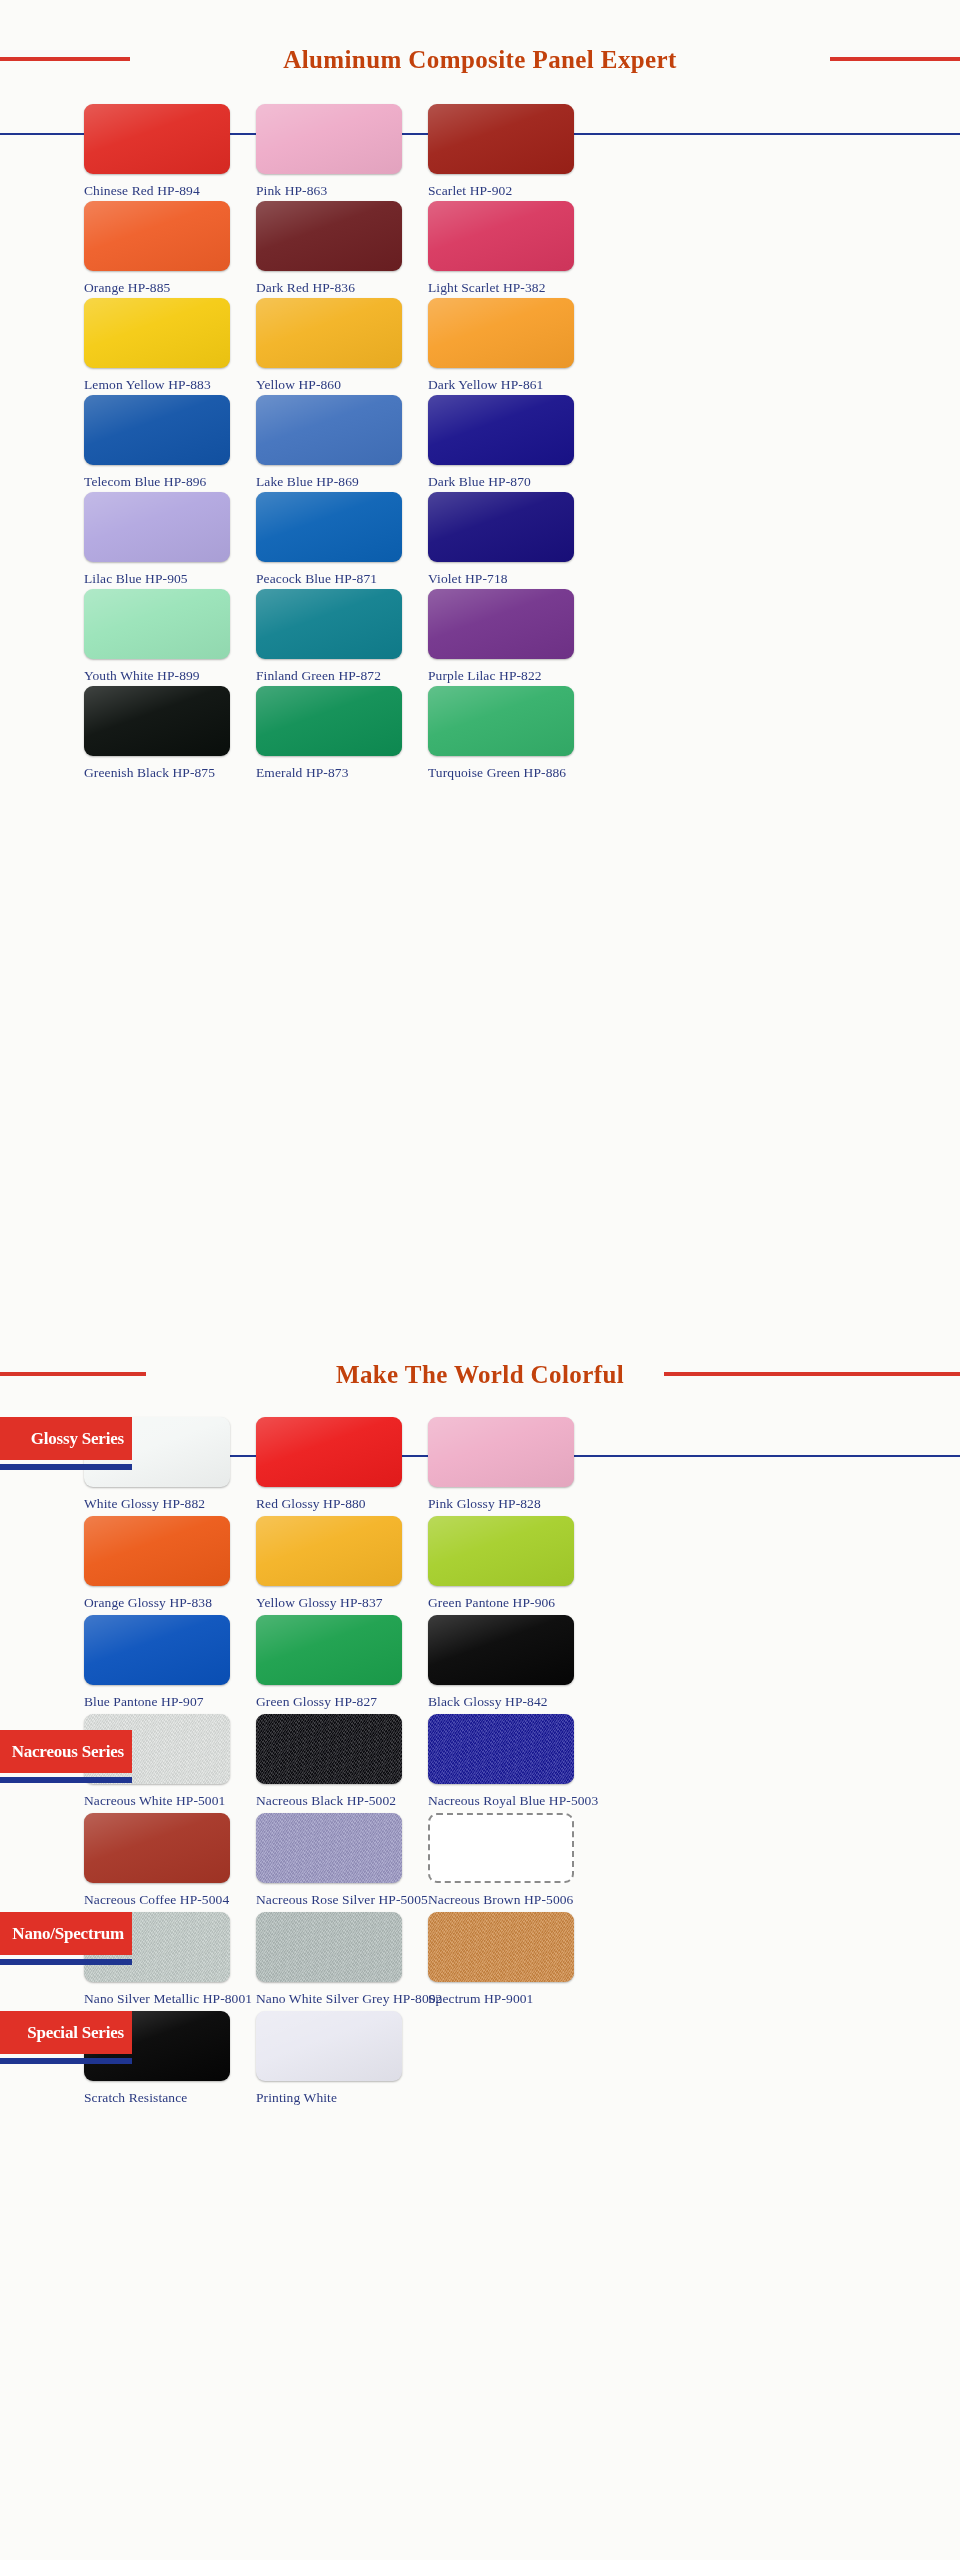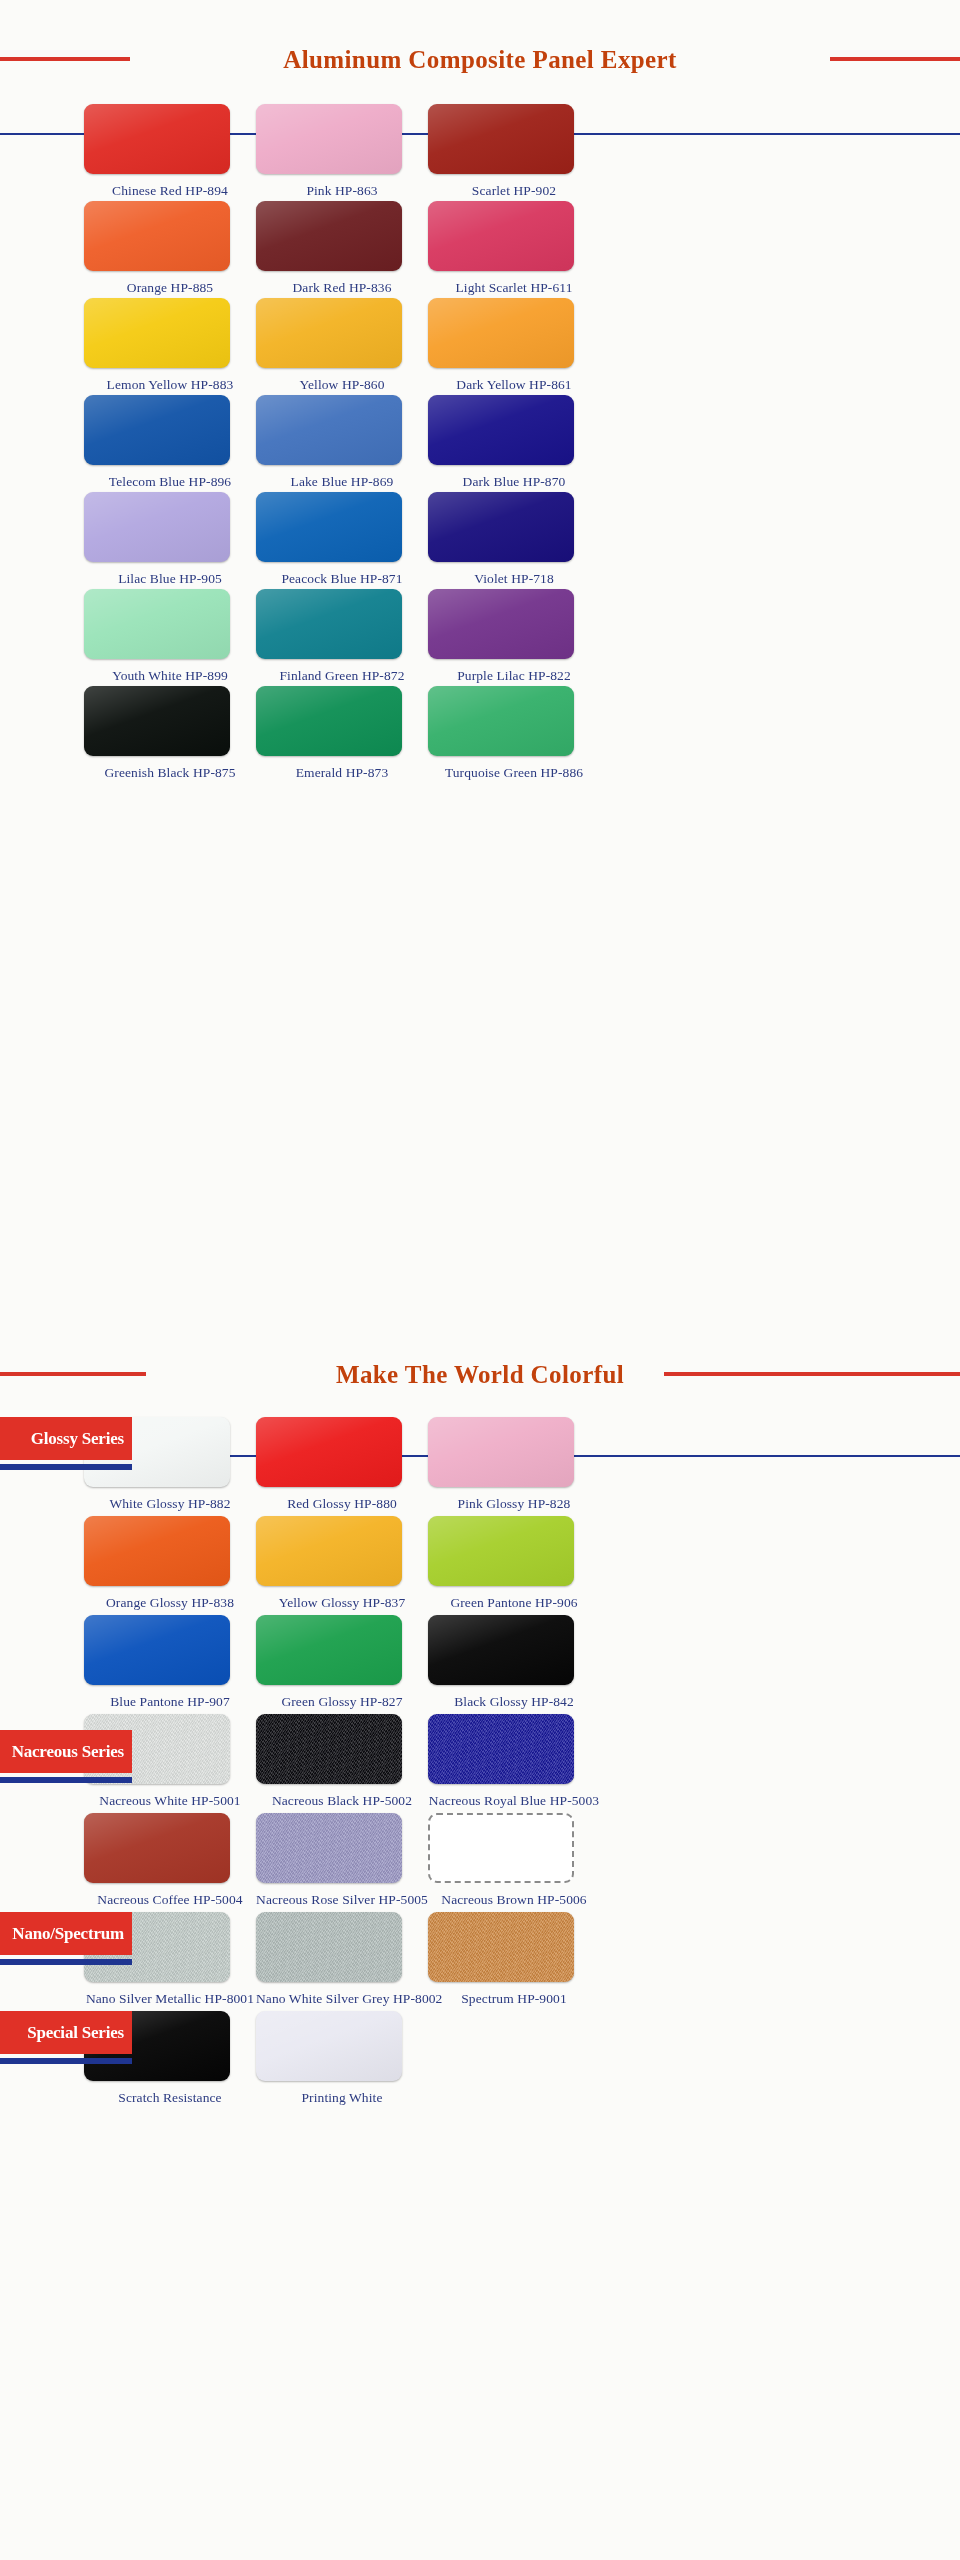--- a/index.html
+++ b/index.html
@@ -82,21 +82,20 @@
     display: flex;
     height: 97px;
   }
 
   .page-two .row { height: 99px; }
 
   .cell {
     position: relative;
     width: 172px;
     padding-left: 0px;
-    text-align: center;
   }
 
   .cell-spacer { width: 84px; }
 
   .swatch {
     width: 146px;
     height: 70px;
     border-radius: 9px;
     box-shadow: 0 1px 2px rgba(0,0,0,0.28);
     position: relative;
@@ -204,21 +203,21 @@
       <div class="cell">
         <div class="swatch sheen" style="background-color: rgb(239, 94, 40);"></div>
         <div class="swatch-label">Orange HP-885</div>
       </div>
       <div class="cell">
         <div class="swatch sheen" style="background-color: rgb(109, 31, 34);"></div>
         <div class="swatch-label">Dark Red HP-836</div>
       </div>
       <div class="cell">
         <div class="swatch sheen" style="background-color: rgb(216, 55, 95);"></div>
-        <div class="swatch-label">Light Scarlet HP-611</div>
+        <div class="swatch-label">Light Scarlet HP-382</div>
       </div>
     </div>
 
     <div class="row">
       <div class="cell-spacer"></div>
       <div class="cell">
         <div class="swatch sheen" style="background-color: rgb(245, 203, 18);"></div>
         <div class="swatch-label">Lemon Yellow HP-883</div>
       </div>
       <div class="cell">

